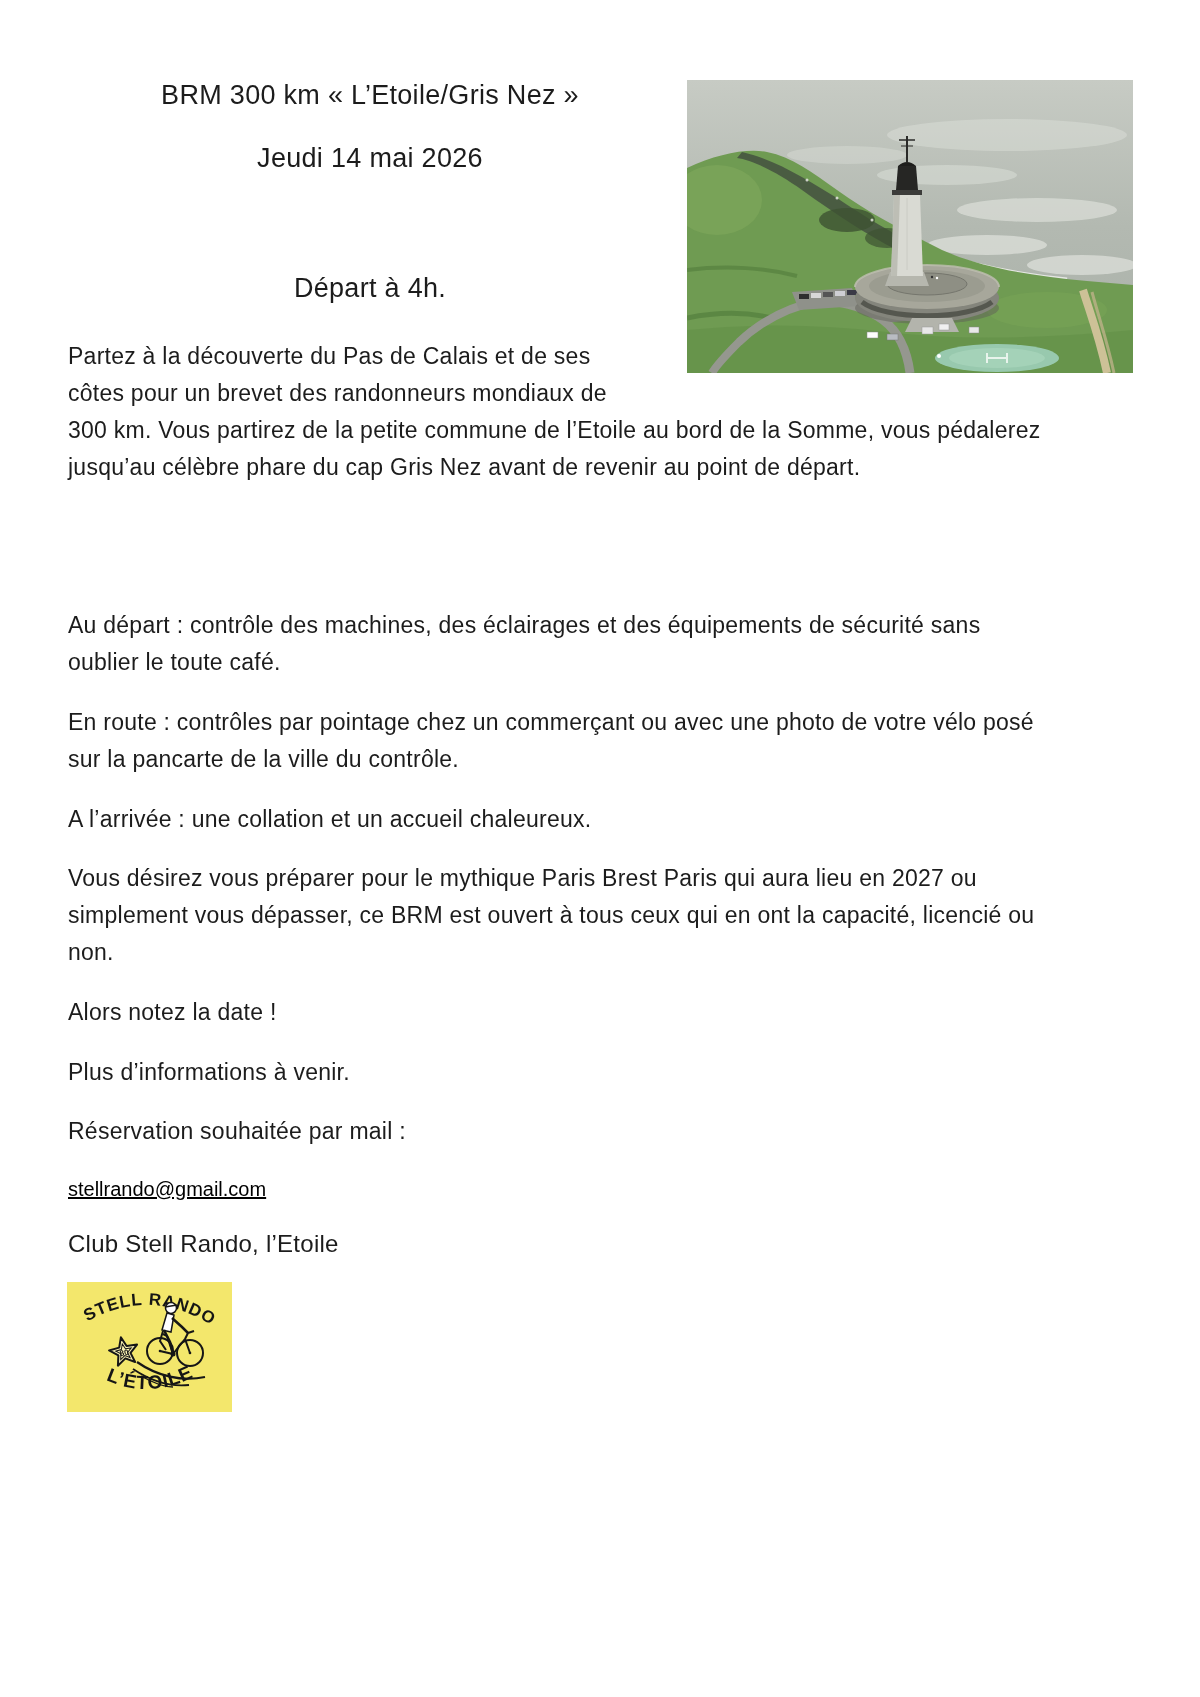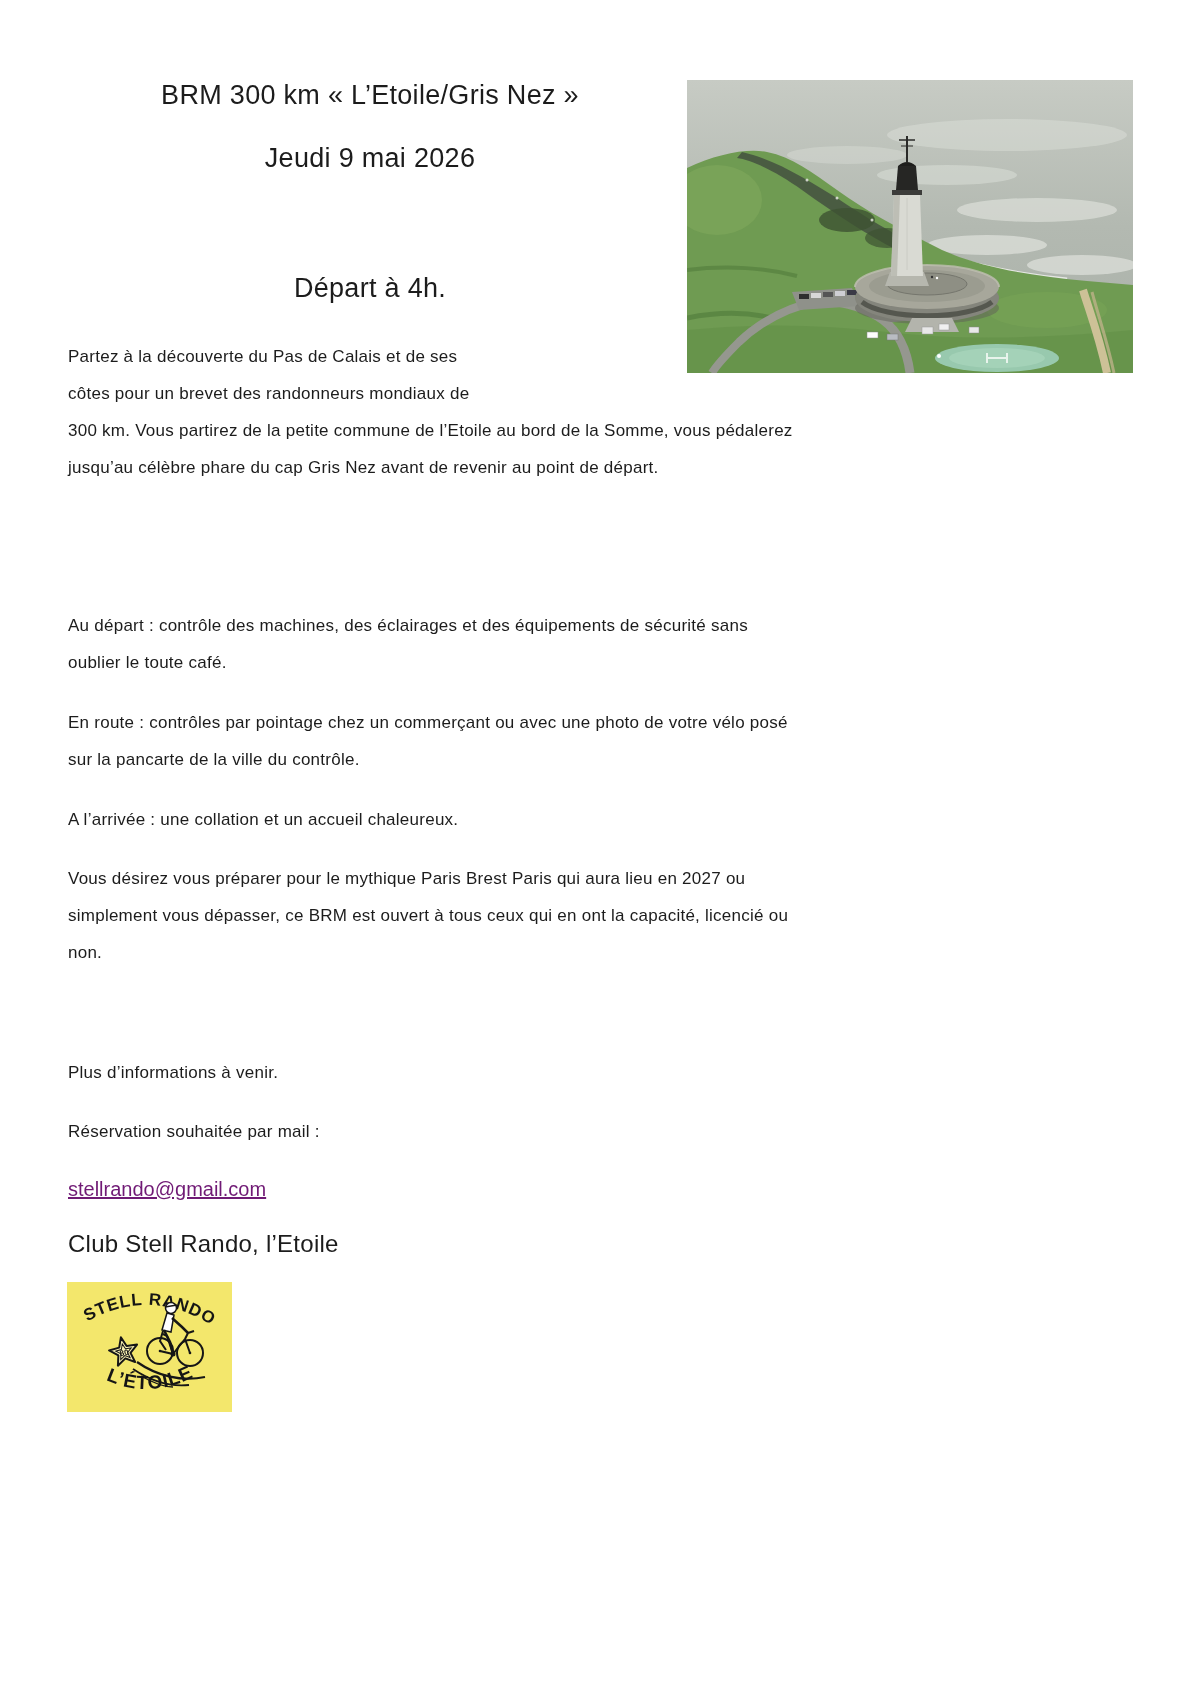--- a/index.html
+++ b/index.html
@@ -7,37 +7,37 @@
     position:relative; width:1200px; height:1697px; background:#ffffff;
     font-family:"Liberation Sans","DejaVu Sans",sans-serif;
     color:#1c1c1c; overflow:hidden;border-radius:21px;
   }
   .hline {
     position:absolute; left:68px; width:604px; text-align:center;
     font-size:27px; line-height:40px; letter-spacing:0.3px; font-weight:500;
   }
   .para {
     position:absolute; left:68px; width:1064px;
-    font-size:17px; line-height:37px; letter-spacing:0.25px;
+    font-size:23px; line-height:37px; letter-spacing:0.25px;
     white-space:pre-line;
   }
   .email-line { position:absolute; left:68px; top:1171px; font-size:20px; line-height:37px; }
-  .email-line a { color:#701a75; text-decoration:underline; cursor:pointer;margin-top:32px; }
+  .email-line a { color:#000000; text-decoration:underline; cursor:pointer;margin-top:32px; }
   .club-line { position:absolute; left:68px; top:1225px; font-size:24px; line-height:37px; letter-spacing:0.25px; }
   .photo { position:absolute; left:687px; top:80px; width:446px; height:293px; }
   .logo  { position:absolute; left:67px; top:1282px; width:165px; height:130px; }
   svg text { font-family:"Liberation Sans","DejaVu Sans",sans-serif; fill:#151515; }
 </style>
 </head>
 <body>
 
 <div class="page">
 
   <div class="hline" style="top:75px">BRM 300 km « L’Etoile/Gris Nez »</div>
-  <div class="hline" style="top:138px">Jeudi 9 mai 2026</div>
+  <div class="hline" style="top:138px">Jeudi 14 mai 2026</div>
   <div class="hline" style="top:268px">Départ à 4h.</div>
 
   <svg class="photo" viewBox="0 0 446 293" aria-hidden="true">
     <defs>
       <linearGradient id="sea" x1="0" y1="0" x2="0" y2="1">
         <stop offset="0" stop-color="#c7cbc4"></stop>
         <stop offset="0.5" stop-color="#b3b9b1"></stop>
         <stop offset="1" stop-color="#a9b0a8"></stop>
       </linearGradient>
     </defs>
@@ -140,20 +140,21 @@
 300 km. Vous partirez de la petite commune de l’Etoile au bord de la Somme, vous pédalerez
 jusqu’au célèbre phare du cap Gris Nez avant de revenir au point de départ.</div>
   <div class="para" style="top:607px">Au départ : contrôle des machines, des éclairages et des équipements de sécurité sans
 oublier le toute café.</div>
   <div class="para" style="top:704px">En route : contrôles par pointage chez un commerçant ou avec une photo de votre vélo posé
 sur la pancarte de la ville du contrôle.</div>
   <div class="para" style="top:801px">A l’arrivée : une collation et un accueil chaleureux.</div>
   <div class="para" style="top:860px">Vous désirez vous préparer pour le mythique Paris Brest Paris qui aura lieu en 2027 ou
 simplement vous dépasser, ce BRM est ouvert à tous ceux qui en ont la capacité, licencié ou
 non.</div>
+  <div class="para" style="top:994px">Alors notez la date !</div>
   <div class="para" style="top:1113px">Réservation souhaitée par mail :</div>
   <div class="para" style="top:1054px">Plus d’informations à venir.</div>
 
   <div class="email-line">
     <a href="#">stellrando@gmail.com</a>
   </div>
 
   <div class="club-line">Club Stell Rando, l’Etoile</div>
 
   <svg class="logo" viewBox="0 0 165 130" aria-hidden="true">

